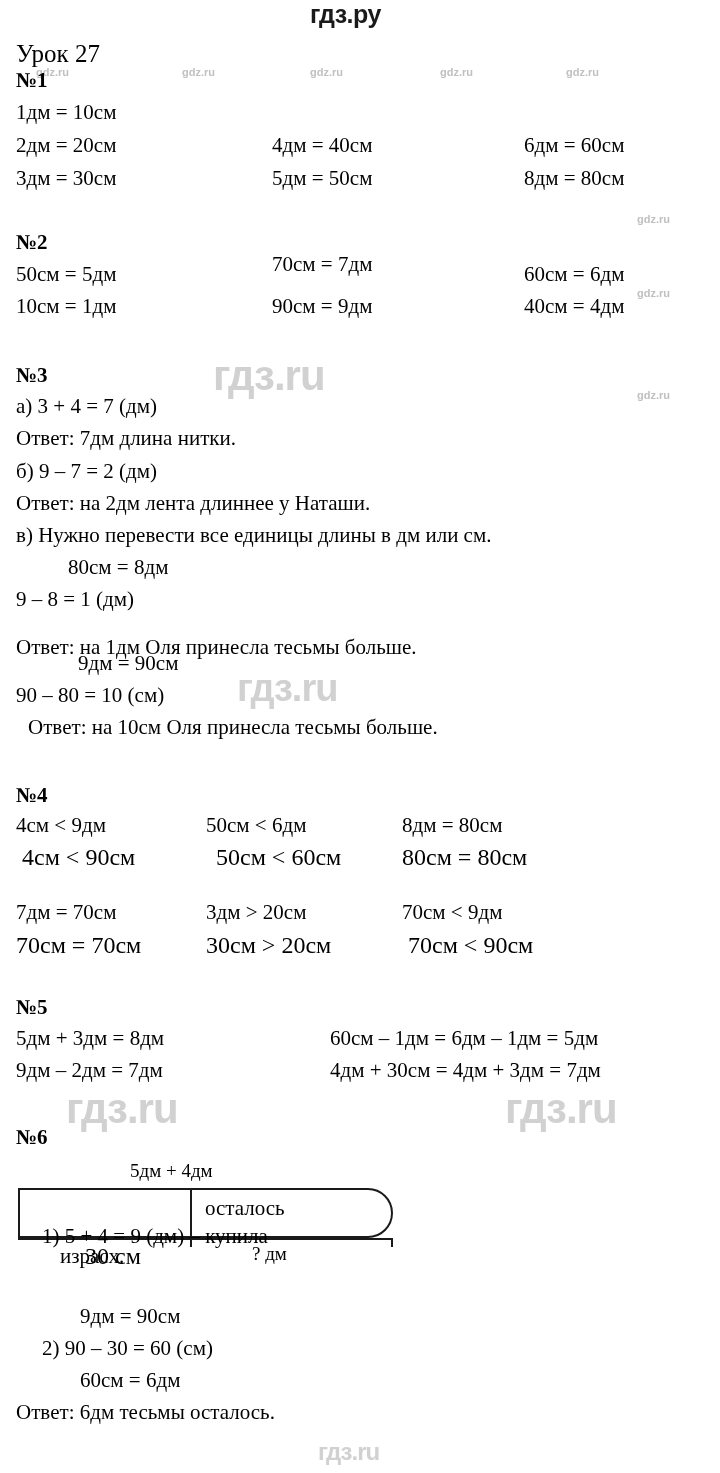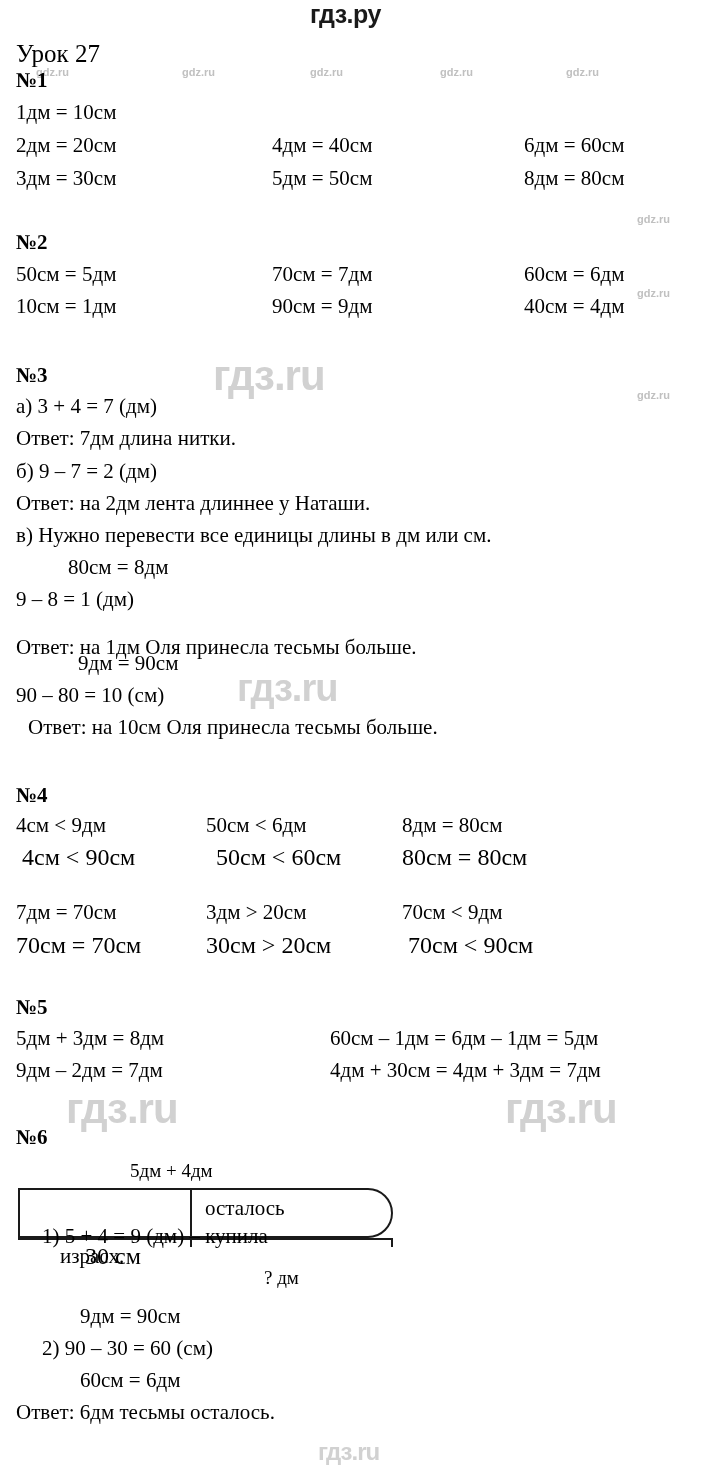--- a/index.html
+++ b/index.html
@@ -139,24 +139,23 @@
     font-size: 21px;
   }
   .bar-under-left {
     position: absolute;
     left: 85px;
     top: 1243px;
     font-size: 24px;
   }
   .bar-under-right {
     position: absolute;
-    left: 264px;
+    left: 252px;
     top: 1243px;
     font-size: 19px;
-    margin-top: 24px;
   }
 </style>
 </head>
 <body>
 
 <div class="page">
 
   <div class="logo">гдз.ру</div>
 
   <div class="wm-small" style="left:36px; top:66px;">gdz.ru</div>
@@ -180,21 +179,21 @@
   <div class="line" style="left:16px; top:100px;">1дм = 10см</div>
   <div class="line" style="left:16px; top:133px;">2дм = 20см</div>
   <div class="line" style="left:272px; top:133px;">4дм = 40см</div>
   <div class="line" style="left:524px; top:133px;">6дм = 60см</div>
   <div class="line" style="left:16px; top:166px;">3дм = 30см</div>
   <div class="line" style="left:272px; top:166px;">5дм = 50см</div>
   <div class="line" style="left:524px; top:166px;">8дм = 80см</div>
 
   <div class="tasknum" style="left:16px; top:230px;">№2</div>
   <div class="line" style="left:16px; top:262px;">50см = 5дм</div>
-  <div class="line" style="left:272px; top:262px;">70см = 7дм</div>
+  <div class="line" style="left:272px; top:252px;">70см = 7дм</div>
   <div class="line" style="left:524px; top:262px;">60см = 6дм</div>
   <div class="line" style="left:16px; top:294px;">10см = 1дм</div>
   <div class="line" style="left:272px; top:294px;">90см = 9дм</div>
   <div class="line" style="left:524px; top:294px;">40см = 4дм</div>
 
   <div class="tasknum" style="left:16px; top:363px;">№3</div>
   <div class="line" style="left:16px; top:394px;">а) 3 + 4 = 7 (дм)</div>
   <div class="line" style="left:16px; top:426px;">Ответ: 7дм длина нитки.</div>
   <div class="line" style="left:16px; top:459px;">б) 9 – 7 = 2 (дм)</div>
   <div class="line" style="left:16px; top:491px;">Ответ: на 2дм лента длиннее у Наташи.</div>

